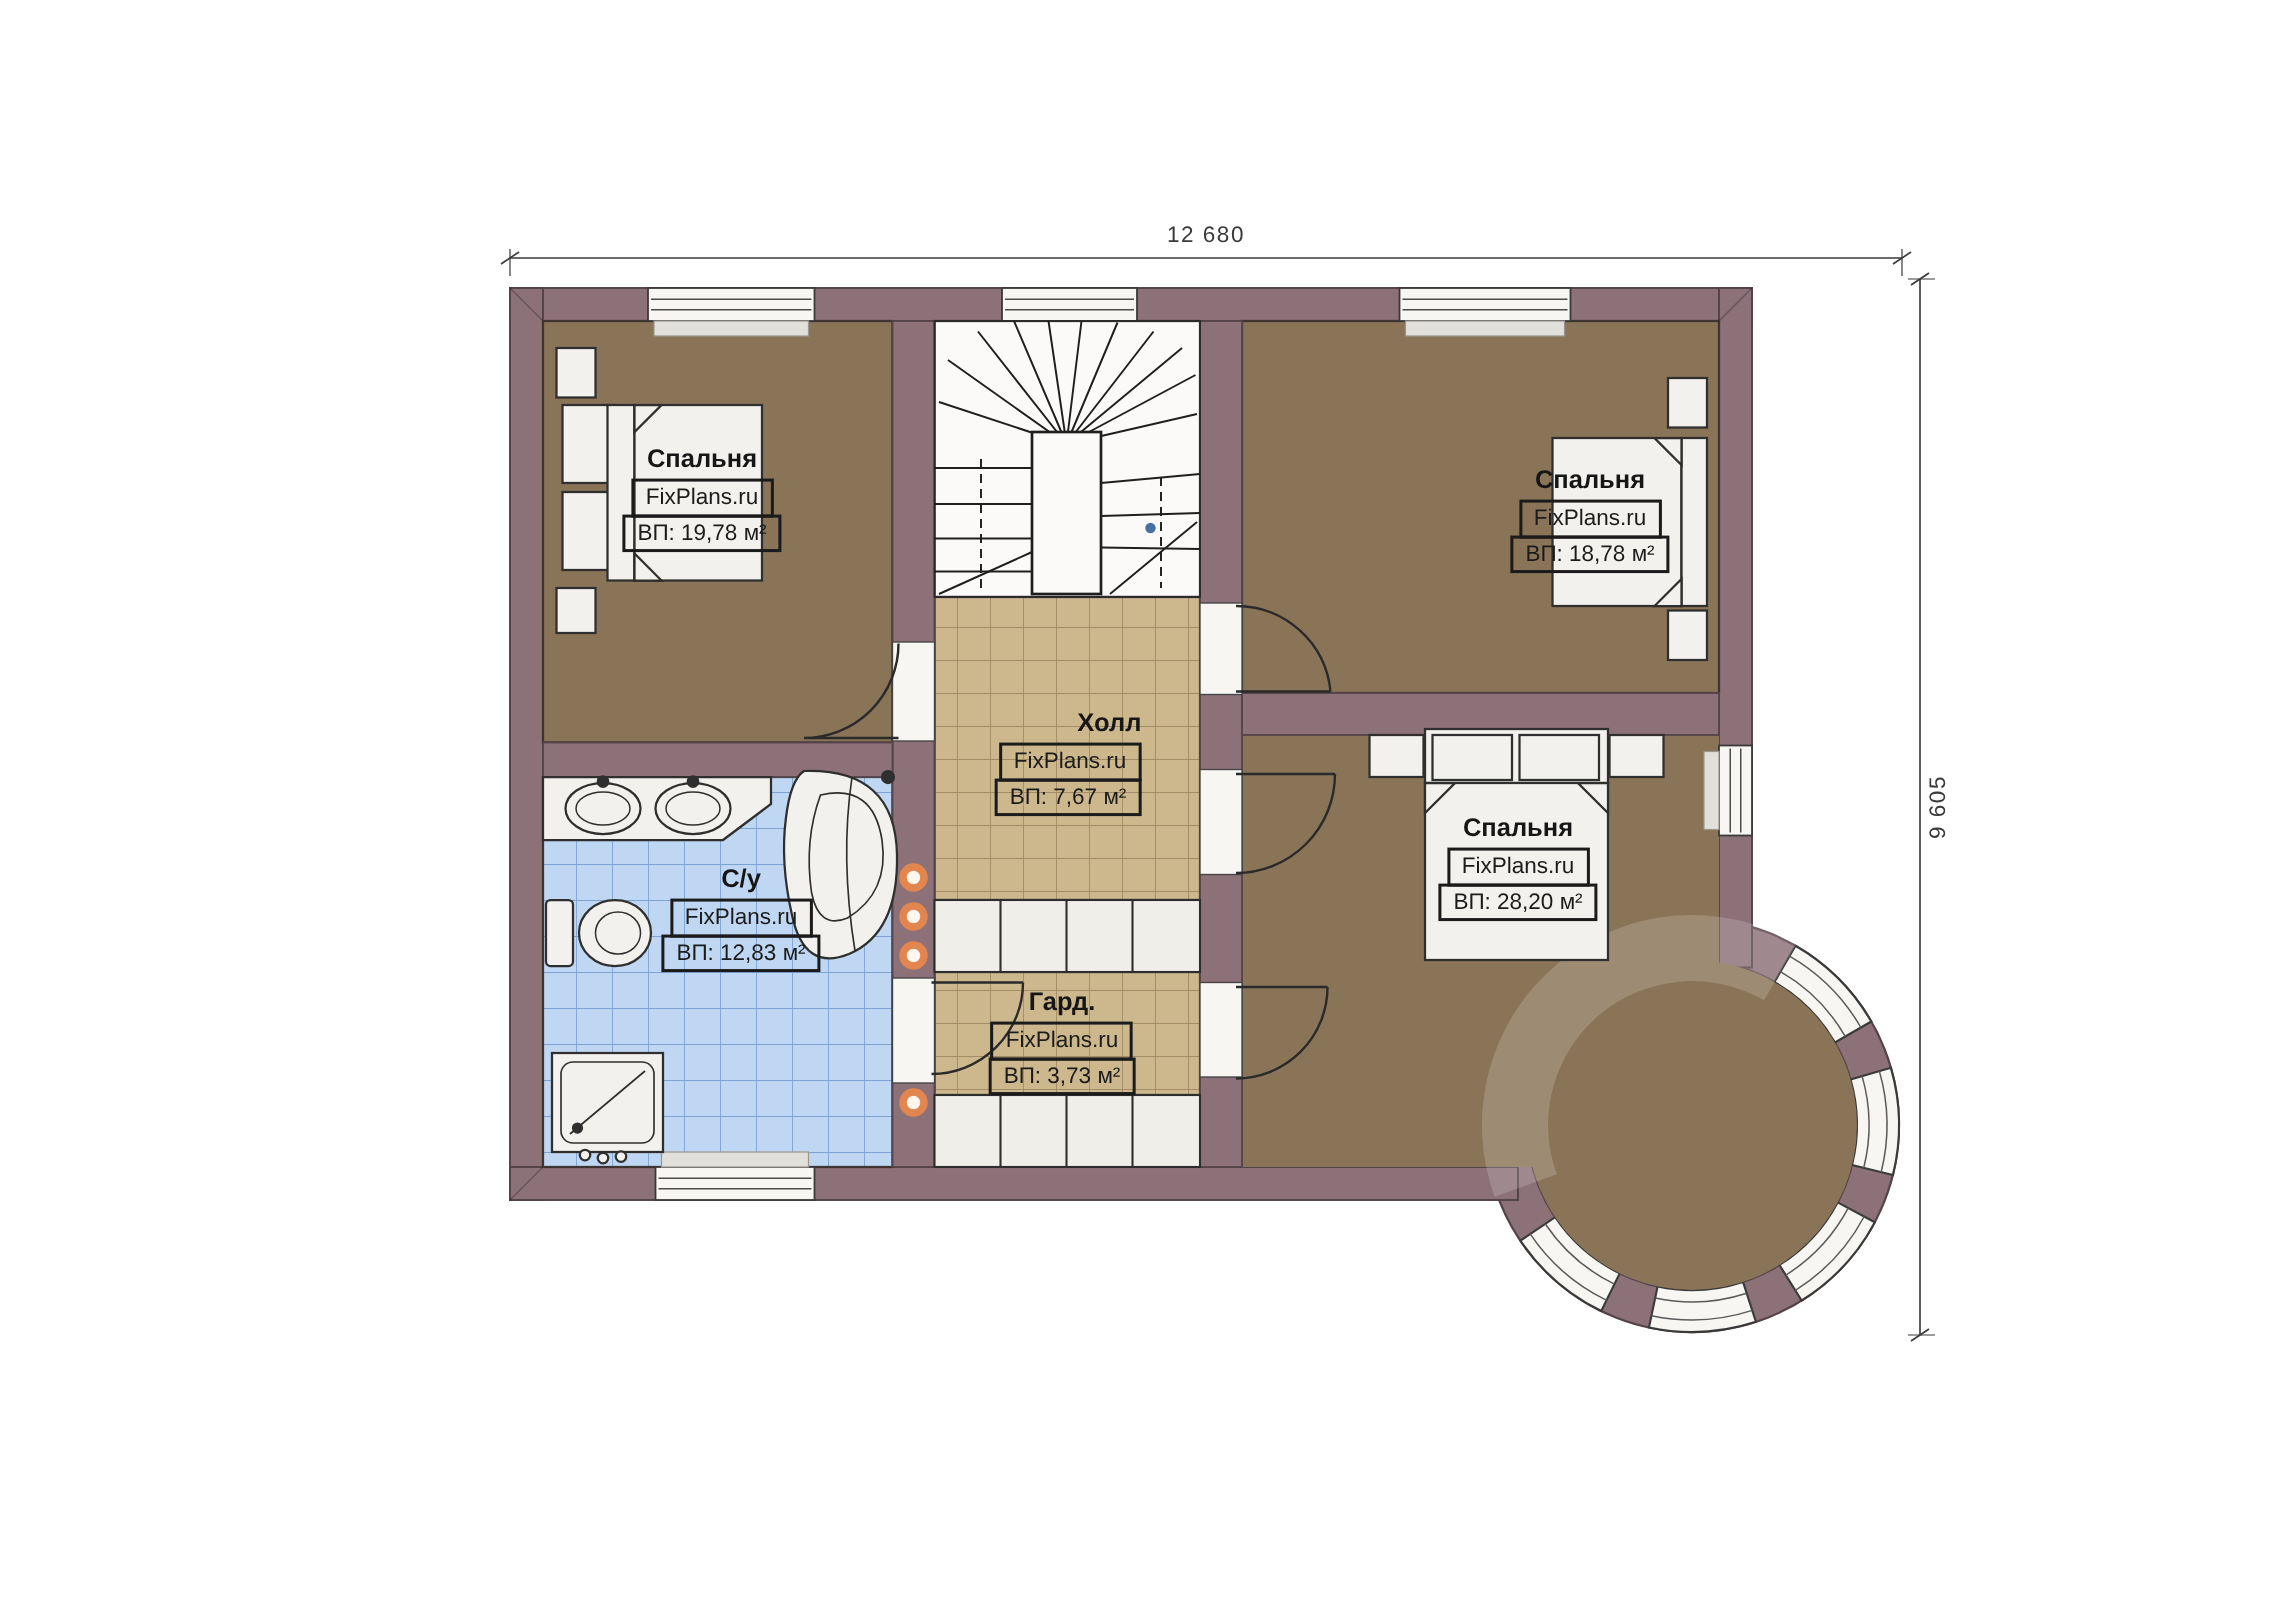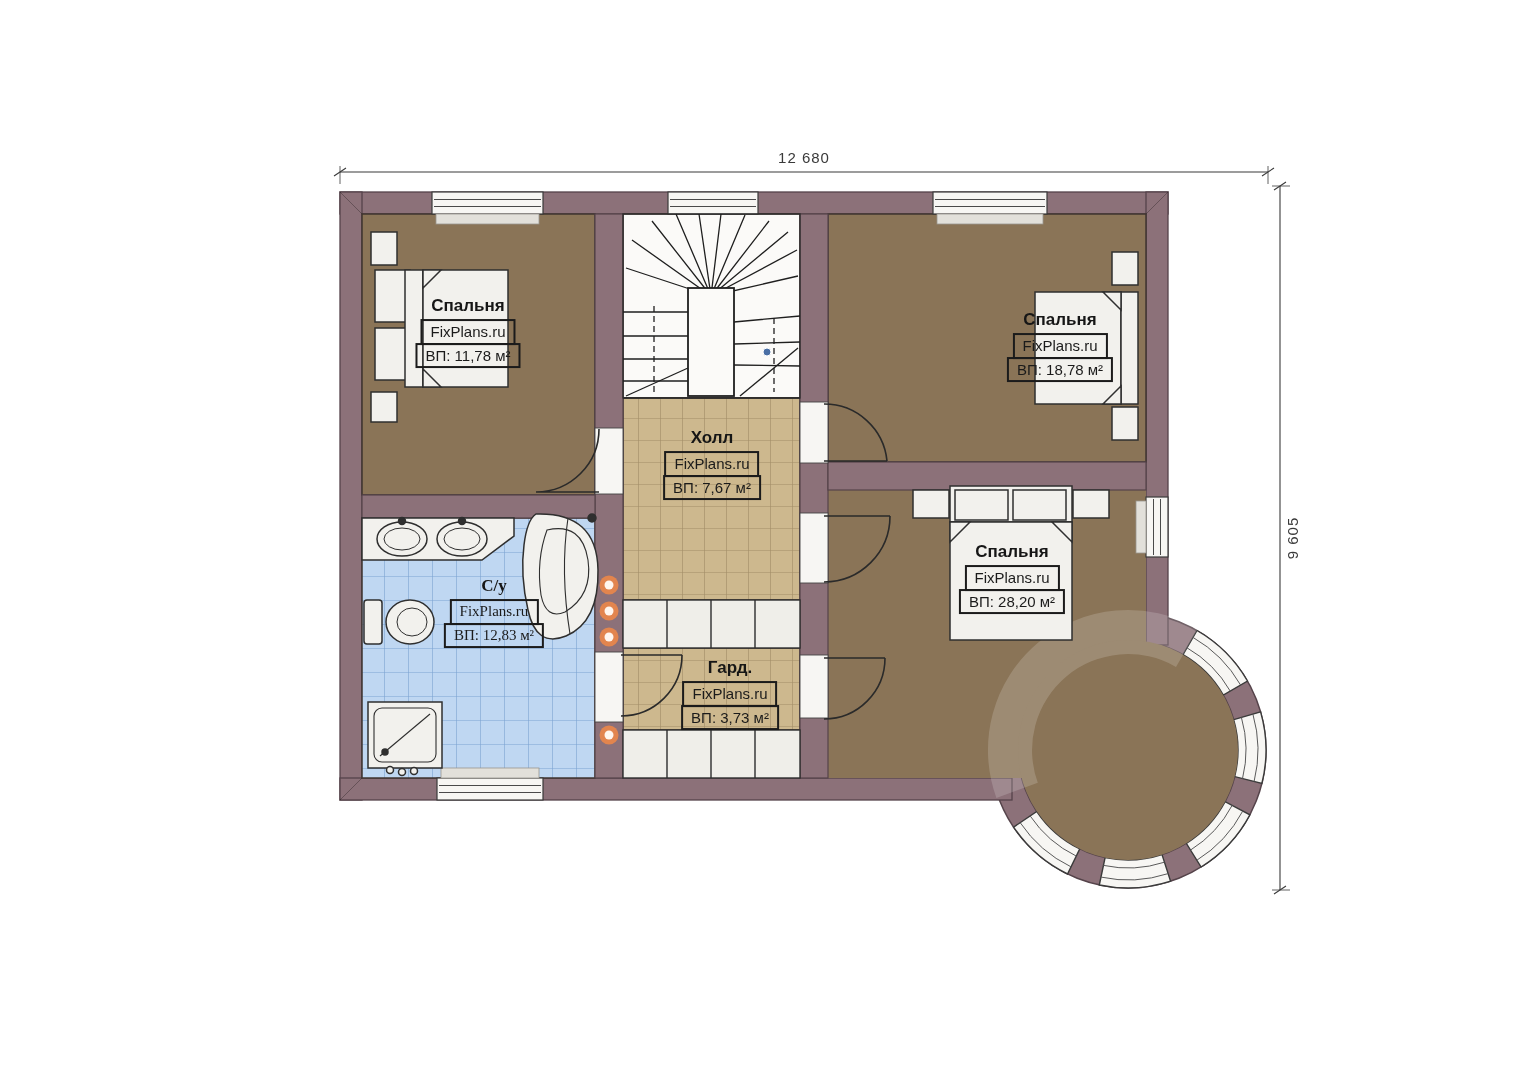--- a/index.html
+++ b/index.html
@@ -244,46 +244,46 @@
     <path d="M1272,186 H1290 M1272,890 H1290" stroke-width="0.8"></path>
   </g>
 </svg>
 
 <div class="dim-label" style="left:804px;top:157px;">12 680</div>
 <div class="dim-label vertical" style="left:1292px;top:538px;">9 605</div>
 
 <div class="room-label" style="left:468px;top:332px;">
   <div class="room-name">Спальня</div>
   <div class="label-box">FixPlans.ru</div>
-  <div class="label-box">ВП: 11,78 м²</div>
+  <div class="label-box">ВП: 19,78 м²</div>
 </div>
 
 <div class="room-label" style="left:1060px;top:346px;">
   <div class="room-name">Спальня</div>
   <div class="label-box">FixPlans.ru</div>
   <div class="label-box">ВП: 18,78 м²</div>
 </div>
 
 <div class="room-label" style="left:1012px;top:578px;">
   <div class="room-name">Спальня</div>
   <div class="label-box">FixPlans.ru</div>
   <div class="label-box">ВП: 28,20 м²</div>
 </div>
 
-<div class="room-label" style="left:712px;top:464px;">
+<div class="room-label" style="left:712px;top:508px;align-items:flex-end;">
   <div class="room-name">Холл</div>
   <div class="label-box">FixPlans.ru</div>
   <div class="label-box">ВП: 7,67 м²</div>
 </div>
 
-<div class="room-label" style="left:494px;top:612px;font-family:Liberation Serif, serif;">
+<div class="room-label" style="left:494px;top:612px;">
   <div class="room-name">С/у</div>
   <div class="label-box">FixPlans.ru</div>
   <div class="label-box">ВП: 12,83 м²</div>
 </div>
 
-<div class="room-label" style="left:730px;top:694px;">
+<div class="room-label" style="left:708px;top:694px;">
   <div class="room-name">Гард.</div>
   <div class="label-box">FixPlans.ru</div>
   <div class="label-box">ВП: 3,73 м²</div>
 </div>
 
 </div>
 
 </body></html>

